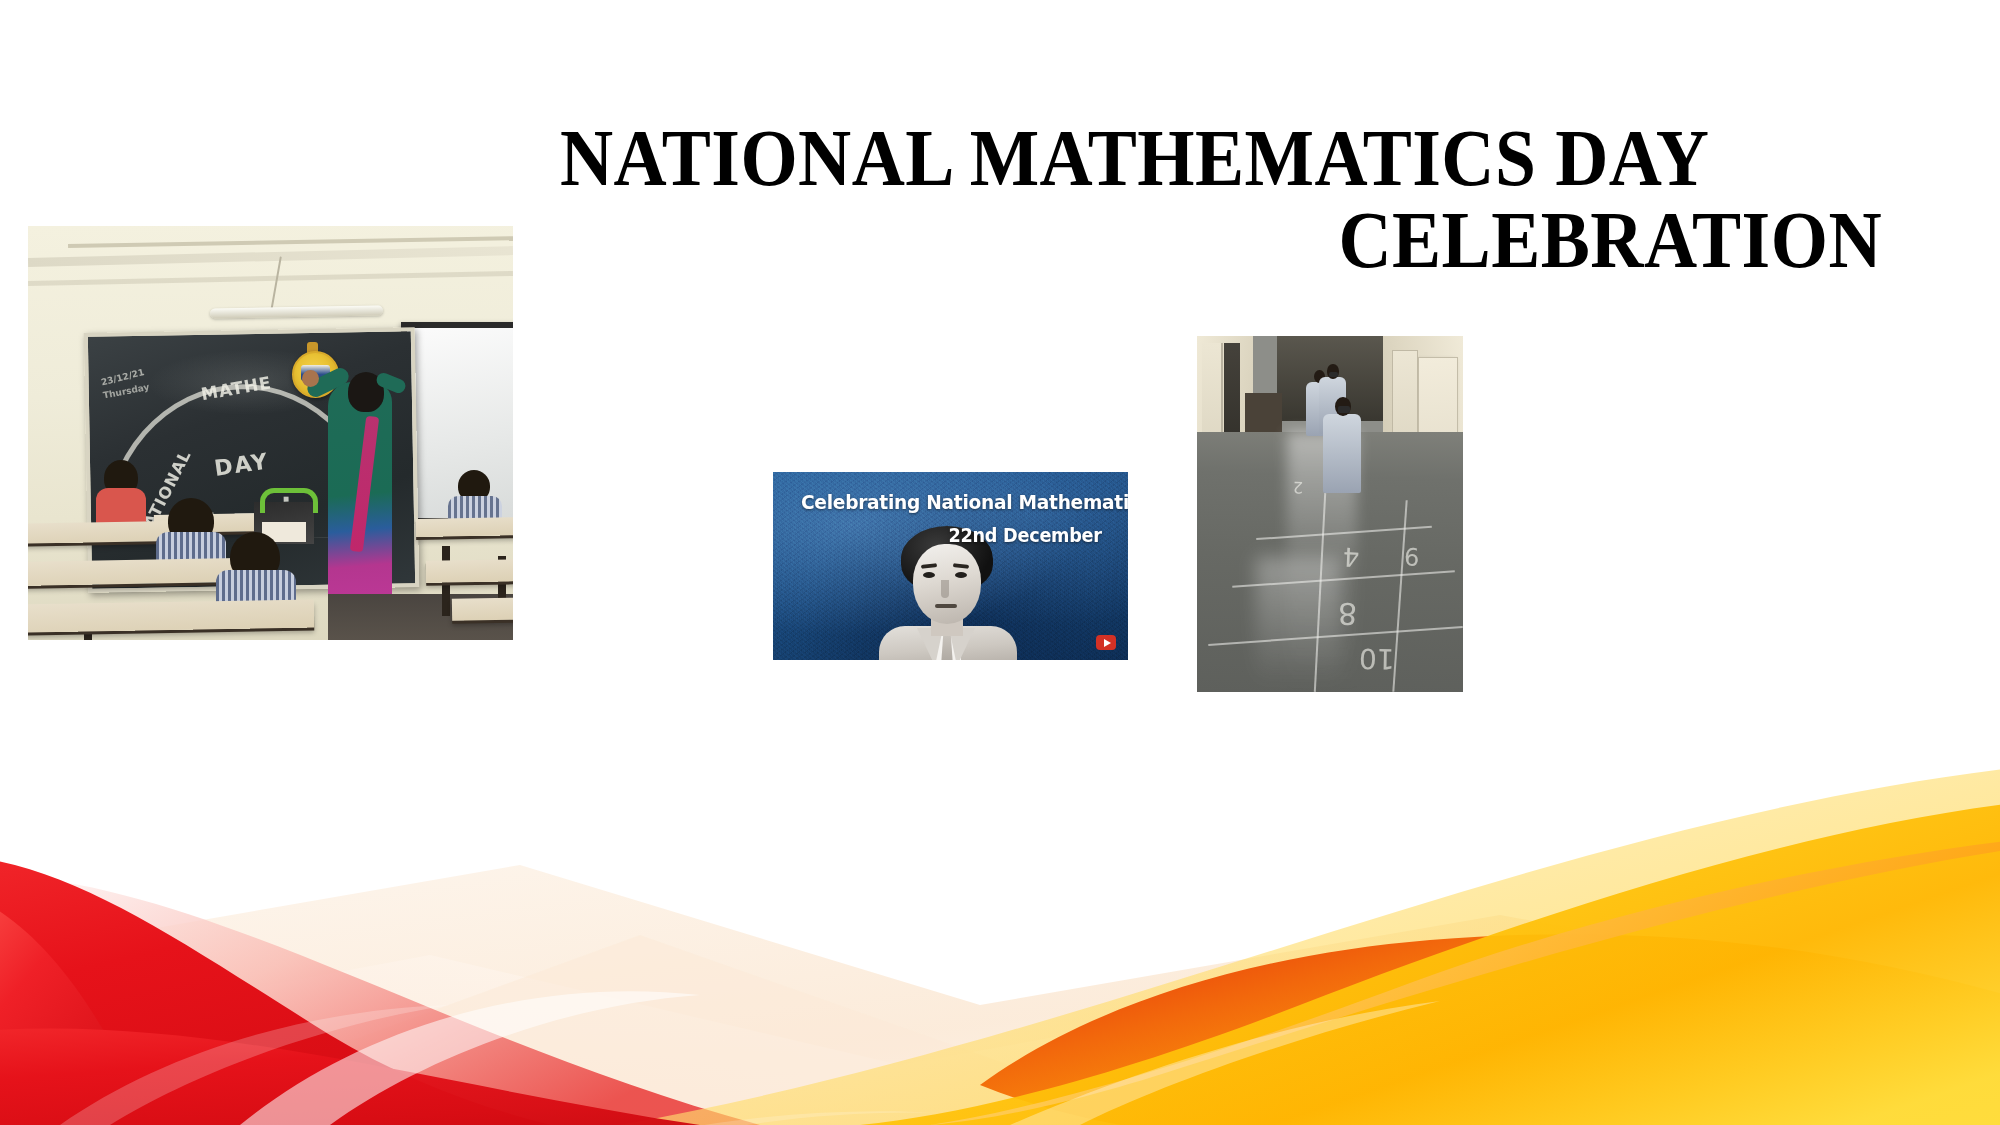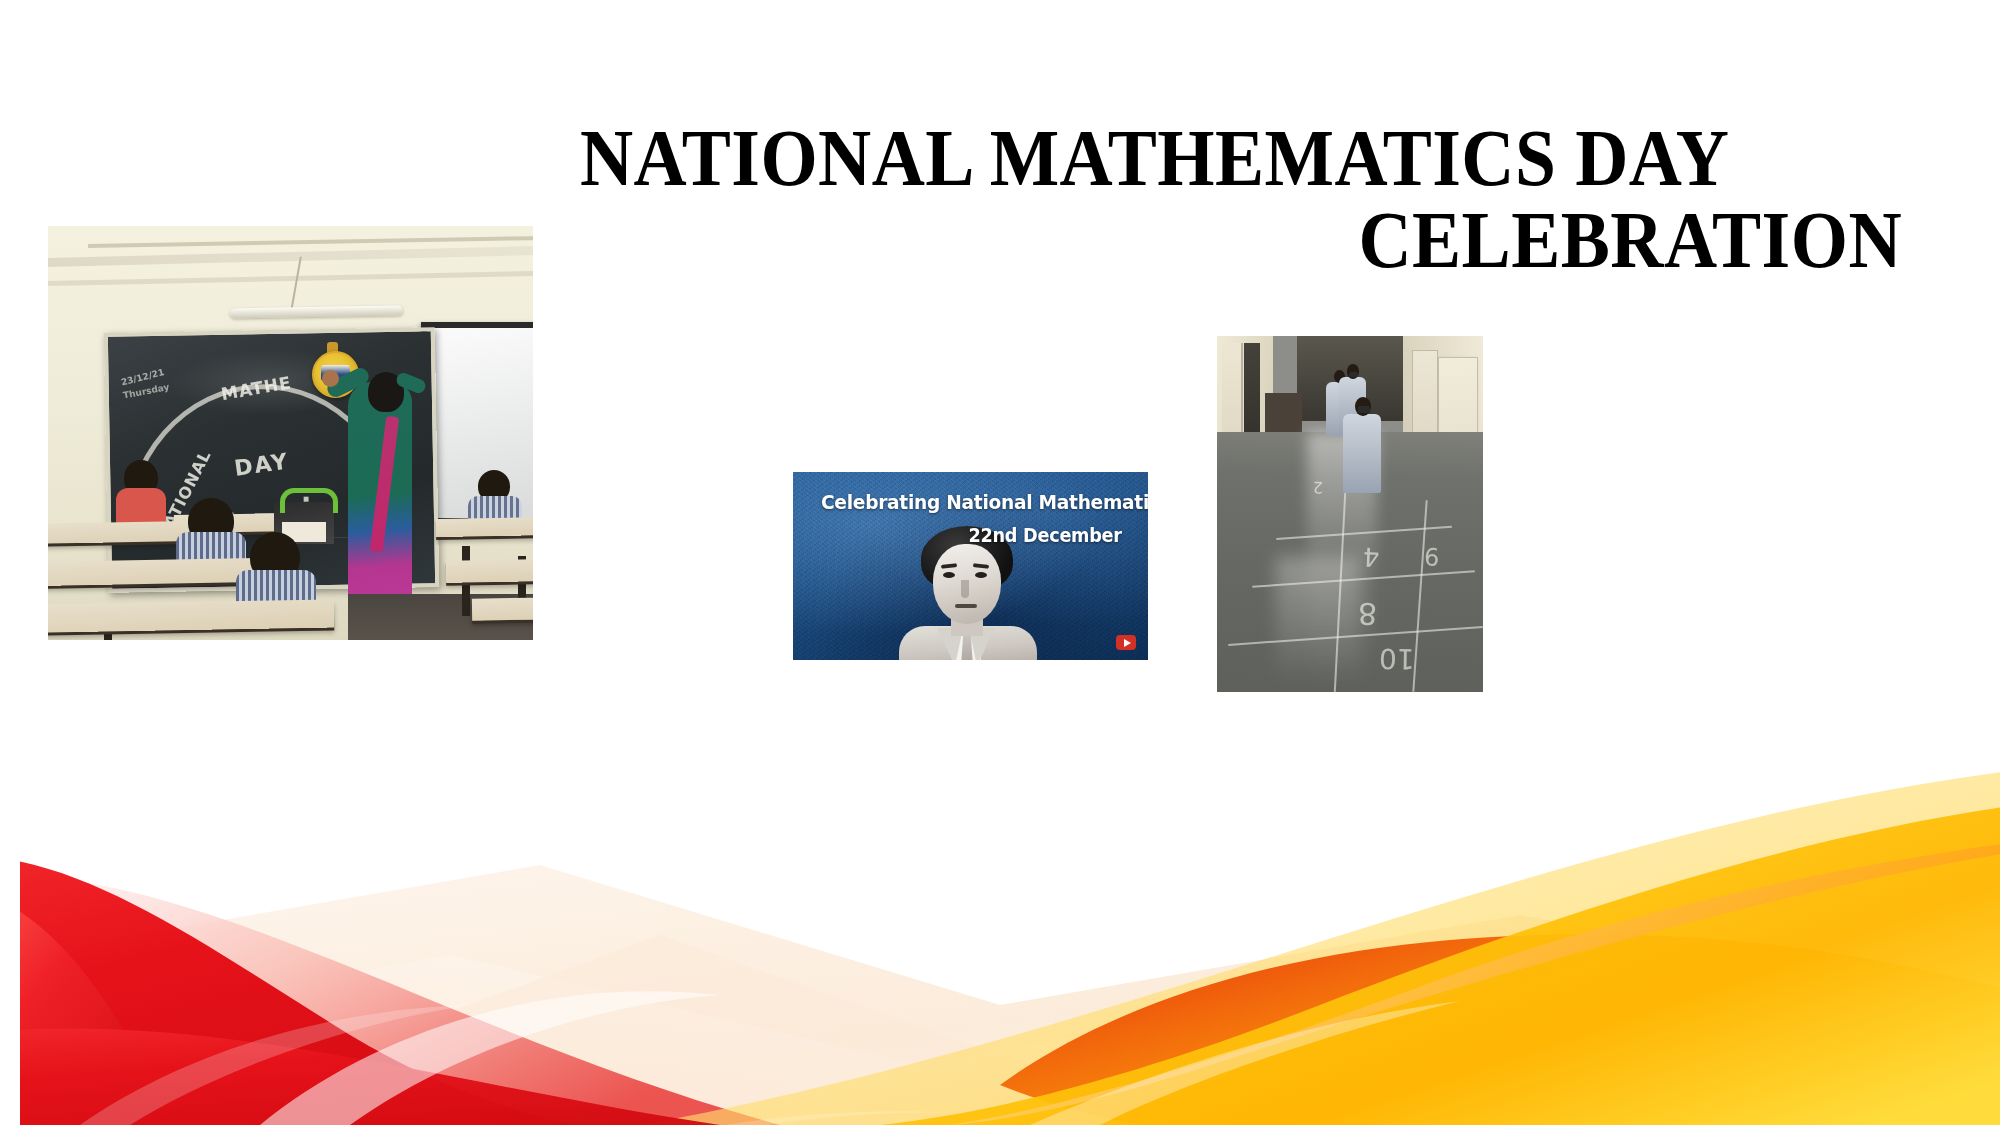--- a/index.html
+++ b/index.html
@@ -1,19 +1,19 @@
 <!DOCTYPE html>
 <html><head>
 <meta charset="utf-8">
 <style>
   html,body{margin:0;padding:0;background:#fff;}
   body{width:2000px;height:1125px;overflow:hidden;position:relative;
        font-family:"Liberation Serif", serif;}
 
-  .slide{position:absolute;inset:0;background:#ffffff;overflow:hidden;margin-left:20px;}
+  .slide{position:absolute;inset:0;background:#ffffff;overflow:hidden;}
 
   
   .title-block{
     position:absolute; left:560px; top:118px; width:1322px;
     text-align:right; line-height:1.02; z-index:40;
   }
   .title-line{
     font-family:"Liberation Serif", serif;
     font-weight:700; font-size:80px; color:#000000;
     letter-spacing:0.5px; display:block;

